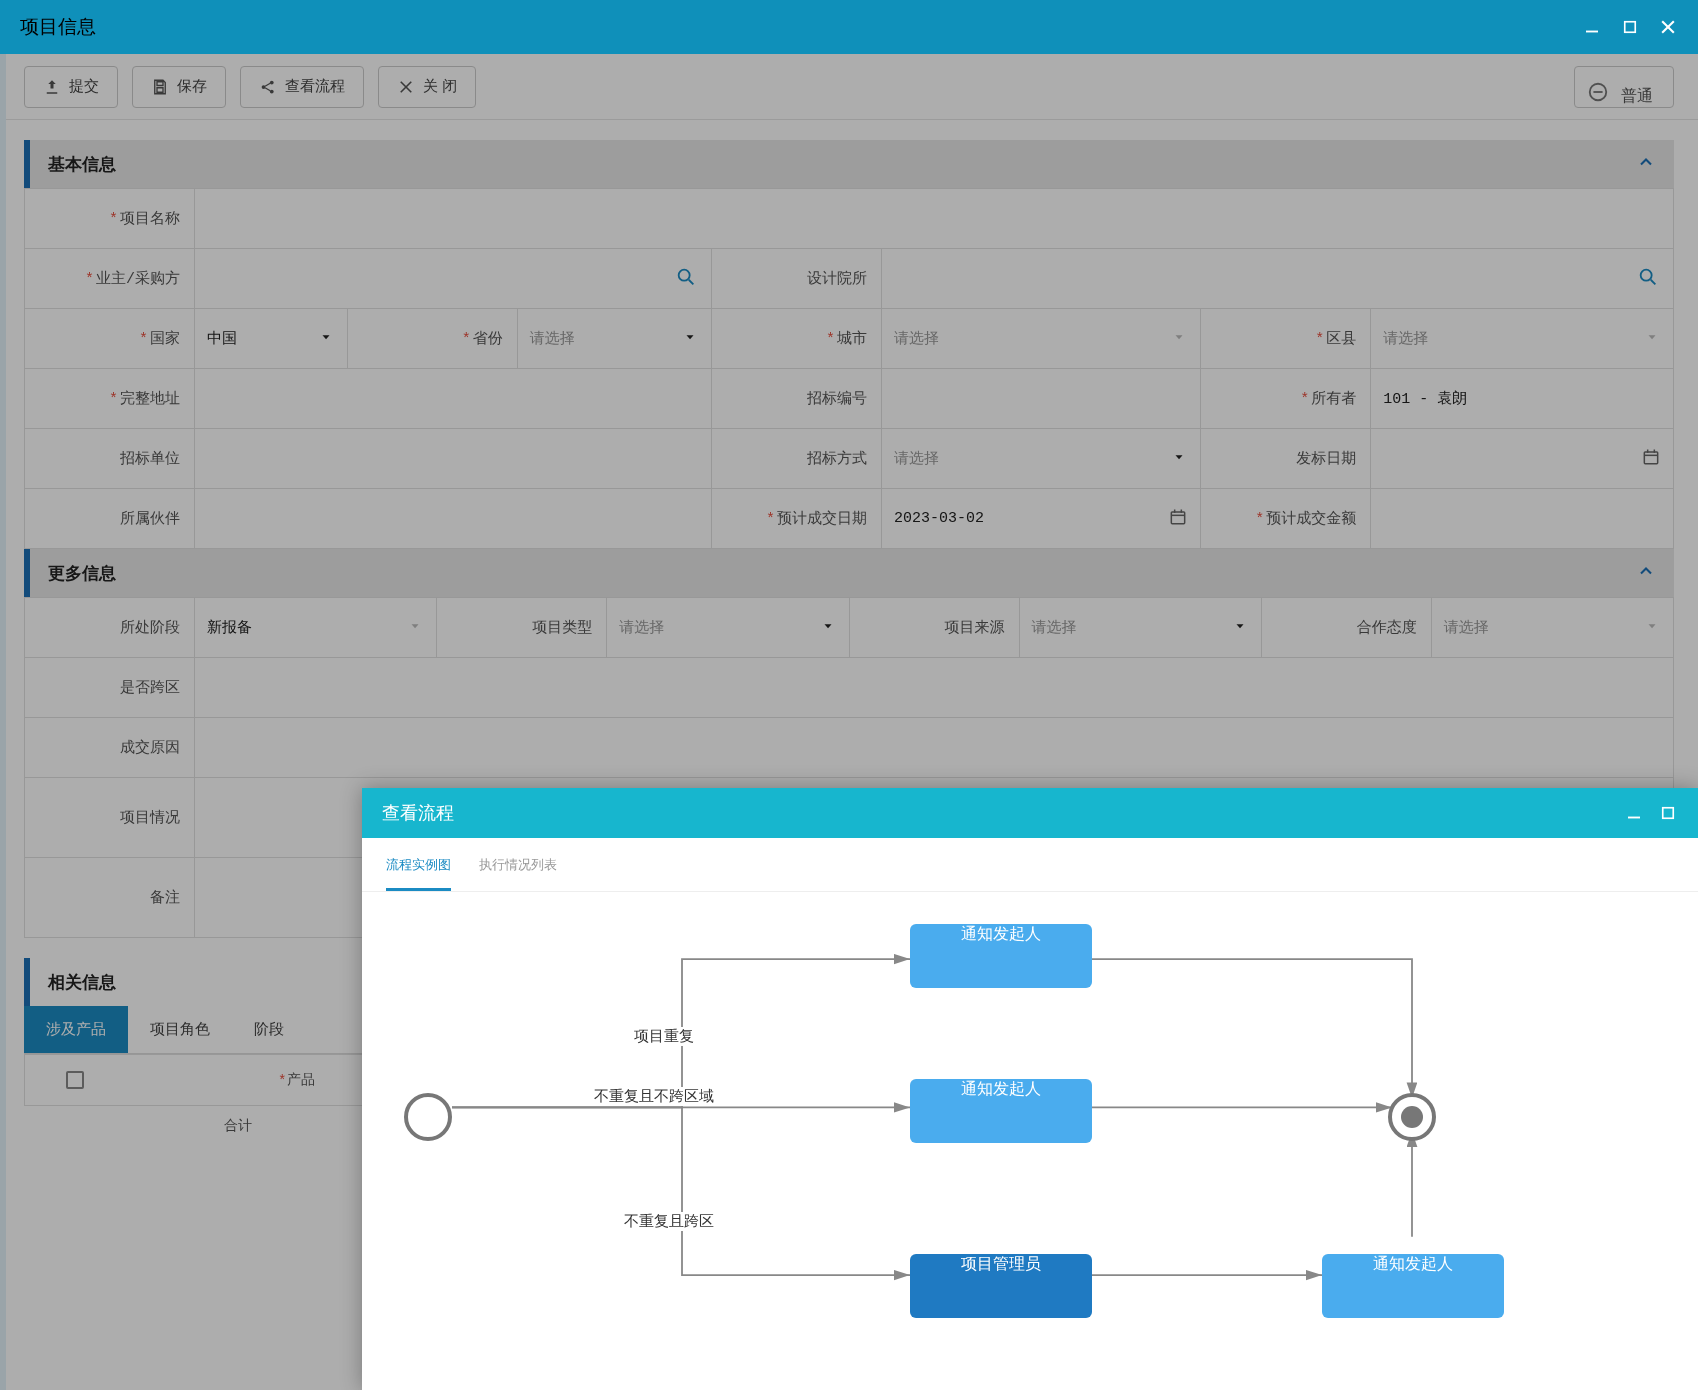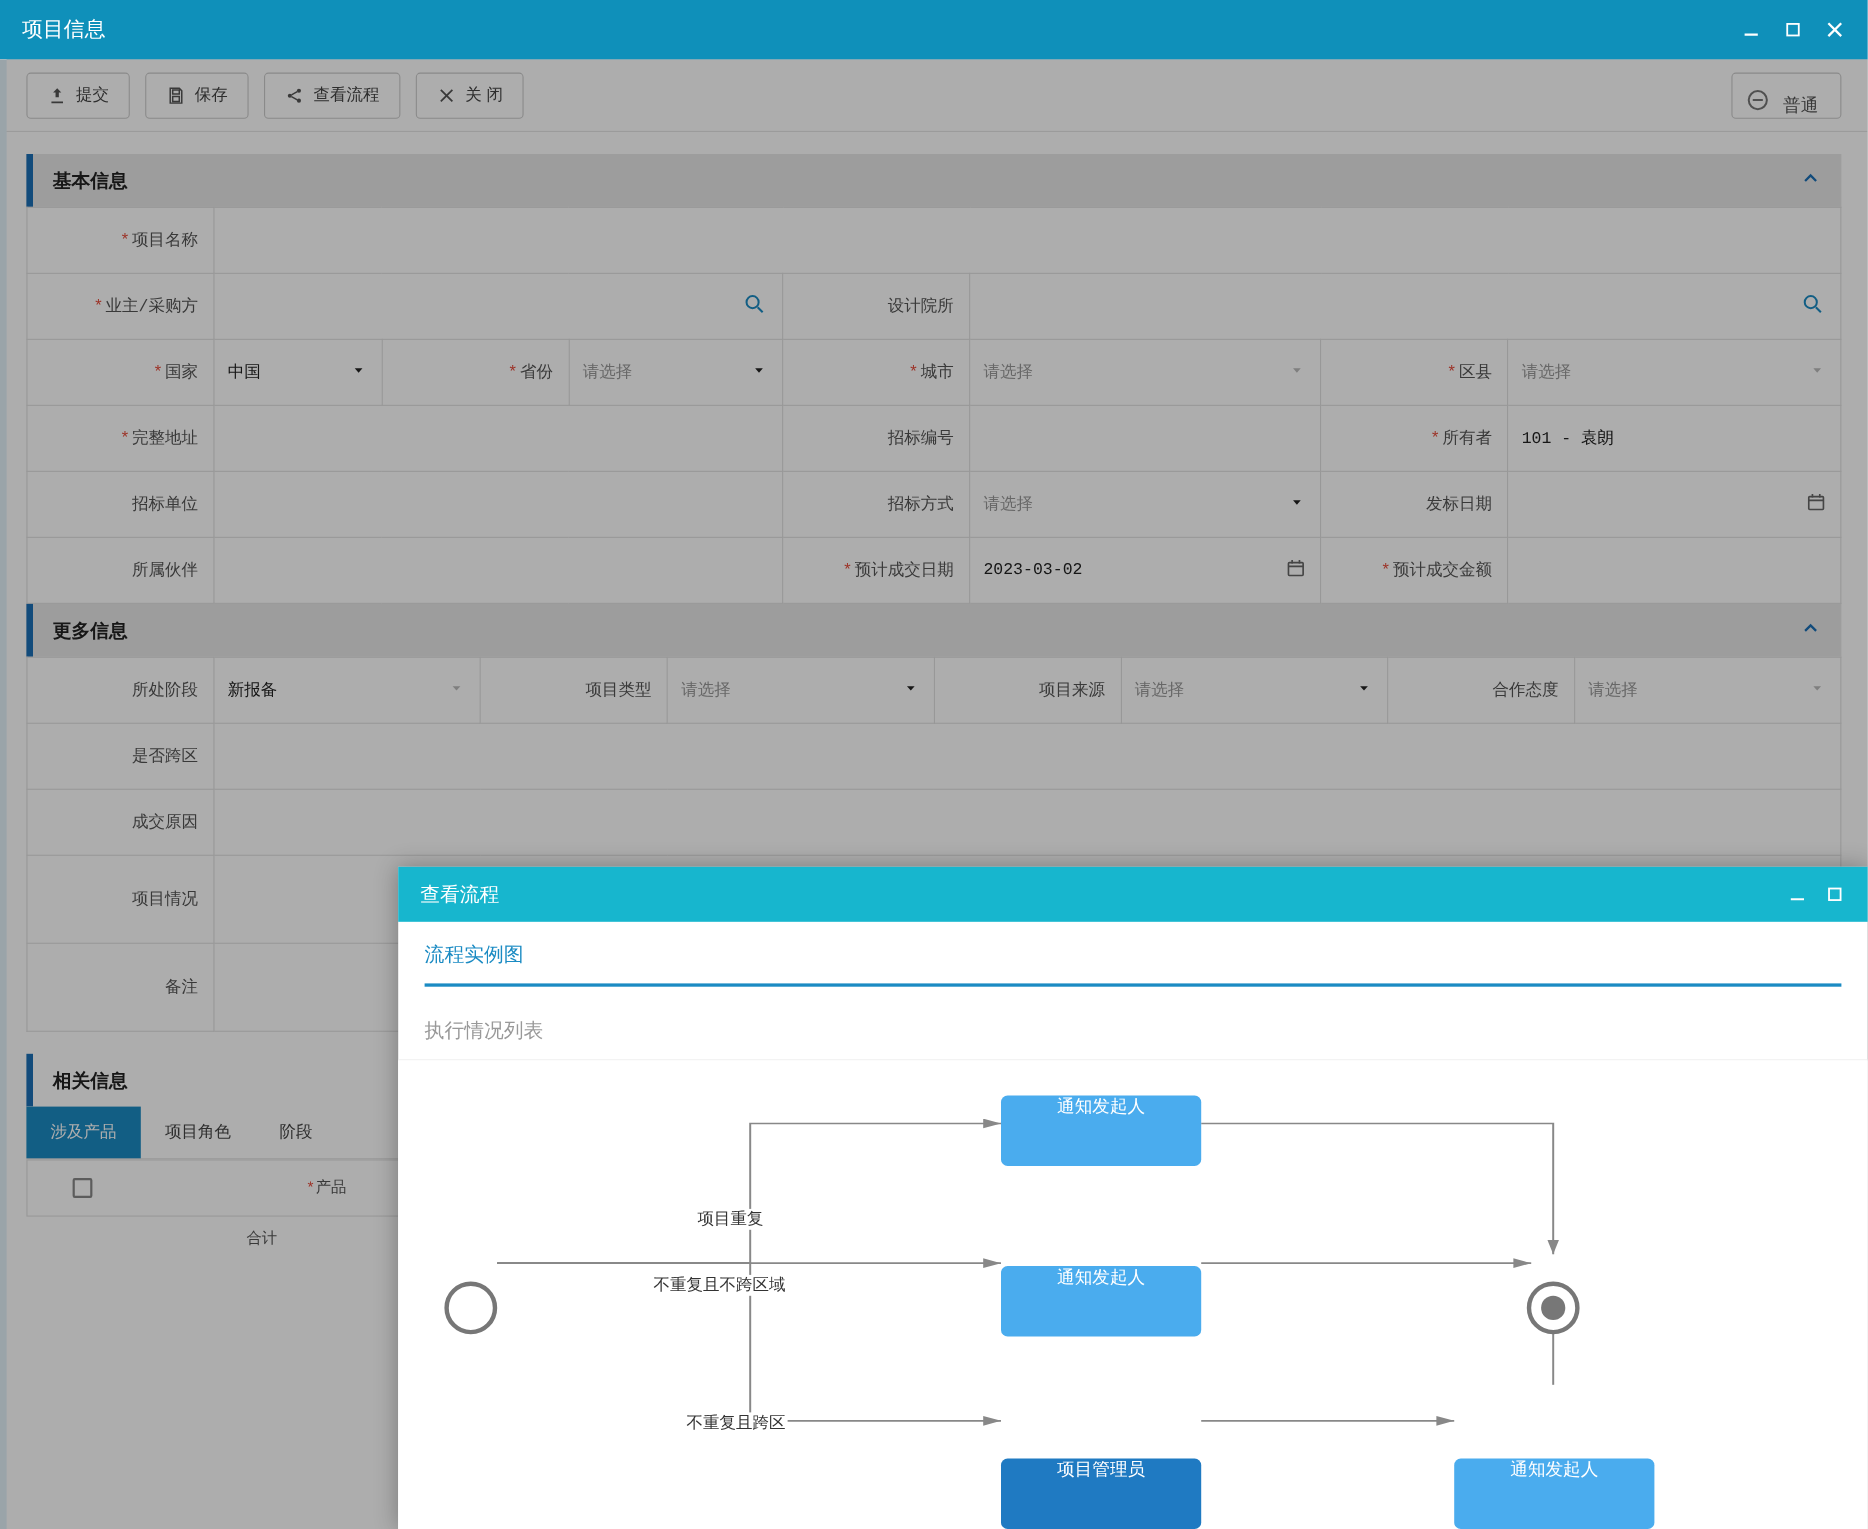--- a/index.html
+++ b/index.html
@@ -8,21 +8,21 @@
       font-size: 14px;
       color: #333;
       background: #fff;
       width: 1698px;
       height: 1390px;
       position: relative;
       overflow: hidden;
     }
     .titlebar {
       background: #0f90ba;
-      color: #ffffff;
+      color: #000000;
       height: 54px;
       display: flex;
       align-items: center;
       padding: 0 20px;
       font-size: 19px;
     }
     .titlebar-spacer { flex: 1; }
     .titlebar-controls { display: flex; gap: 18px; align-items: center; }
     .win-icon { width: 20px; height: 20px; display: inline-flex; align-items: center; justify-content: center; cursor: pointer; }
     .toolbar {
@@ -140,22 +140,21 @@
       display: flex;
       align-items: center;
       padding: 0 20px;
       font-size: 18px;
     }
     .modal-tabs {
       display: flex;
       gap: 28px;
       padding: 18px 24px 0 24px;
       border-bottom: 1px solid #eee;
-      font-size: 18px;
-      flex-direction: column;
+      font-size: 13px;
     }
     .mtab { padding-bottom: 14px; color: #999; cursor: pointer; }
     .mtab.active { color: #1b8bc3; border-bottom: 3px solid #1b8bc3; }
     .flow-canvas { flex: 1; position: relative; background: #fff; }
     .flow-node {
       position: absolute;
       width: 182px;
       height: 64px;
       border-radius: 6px;
       display: flex;

